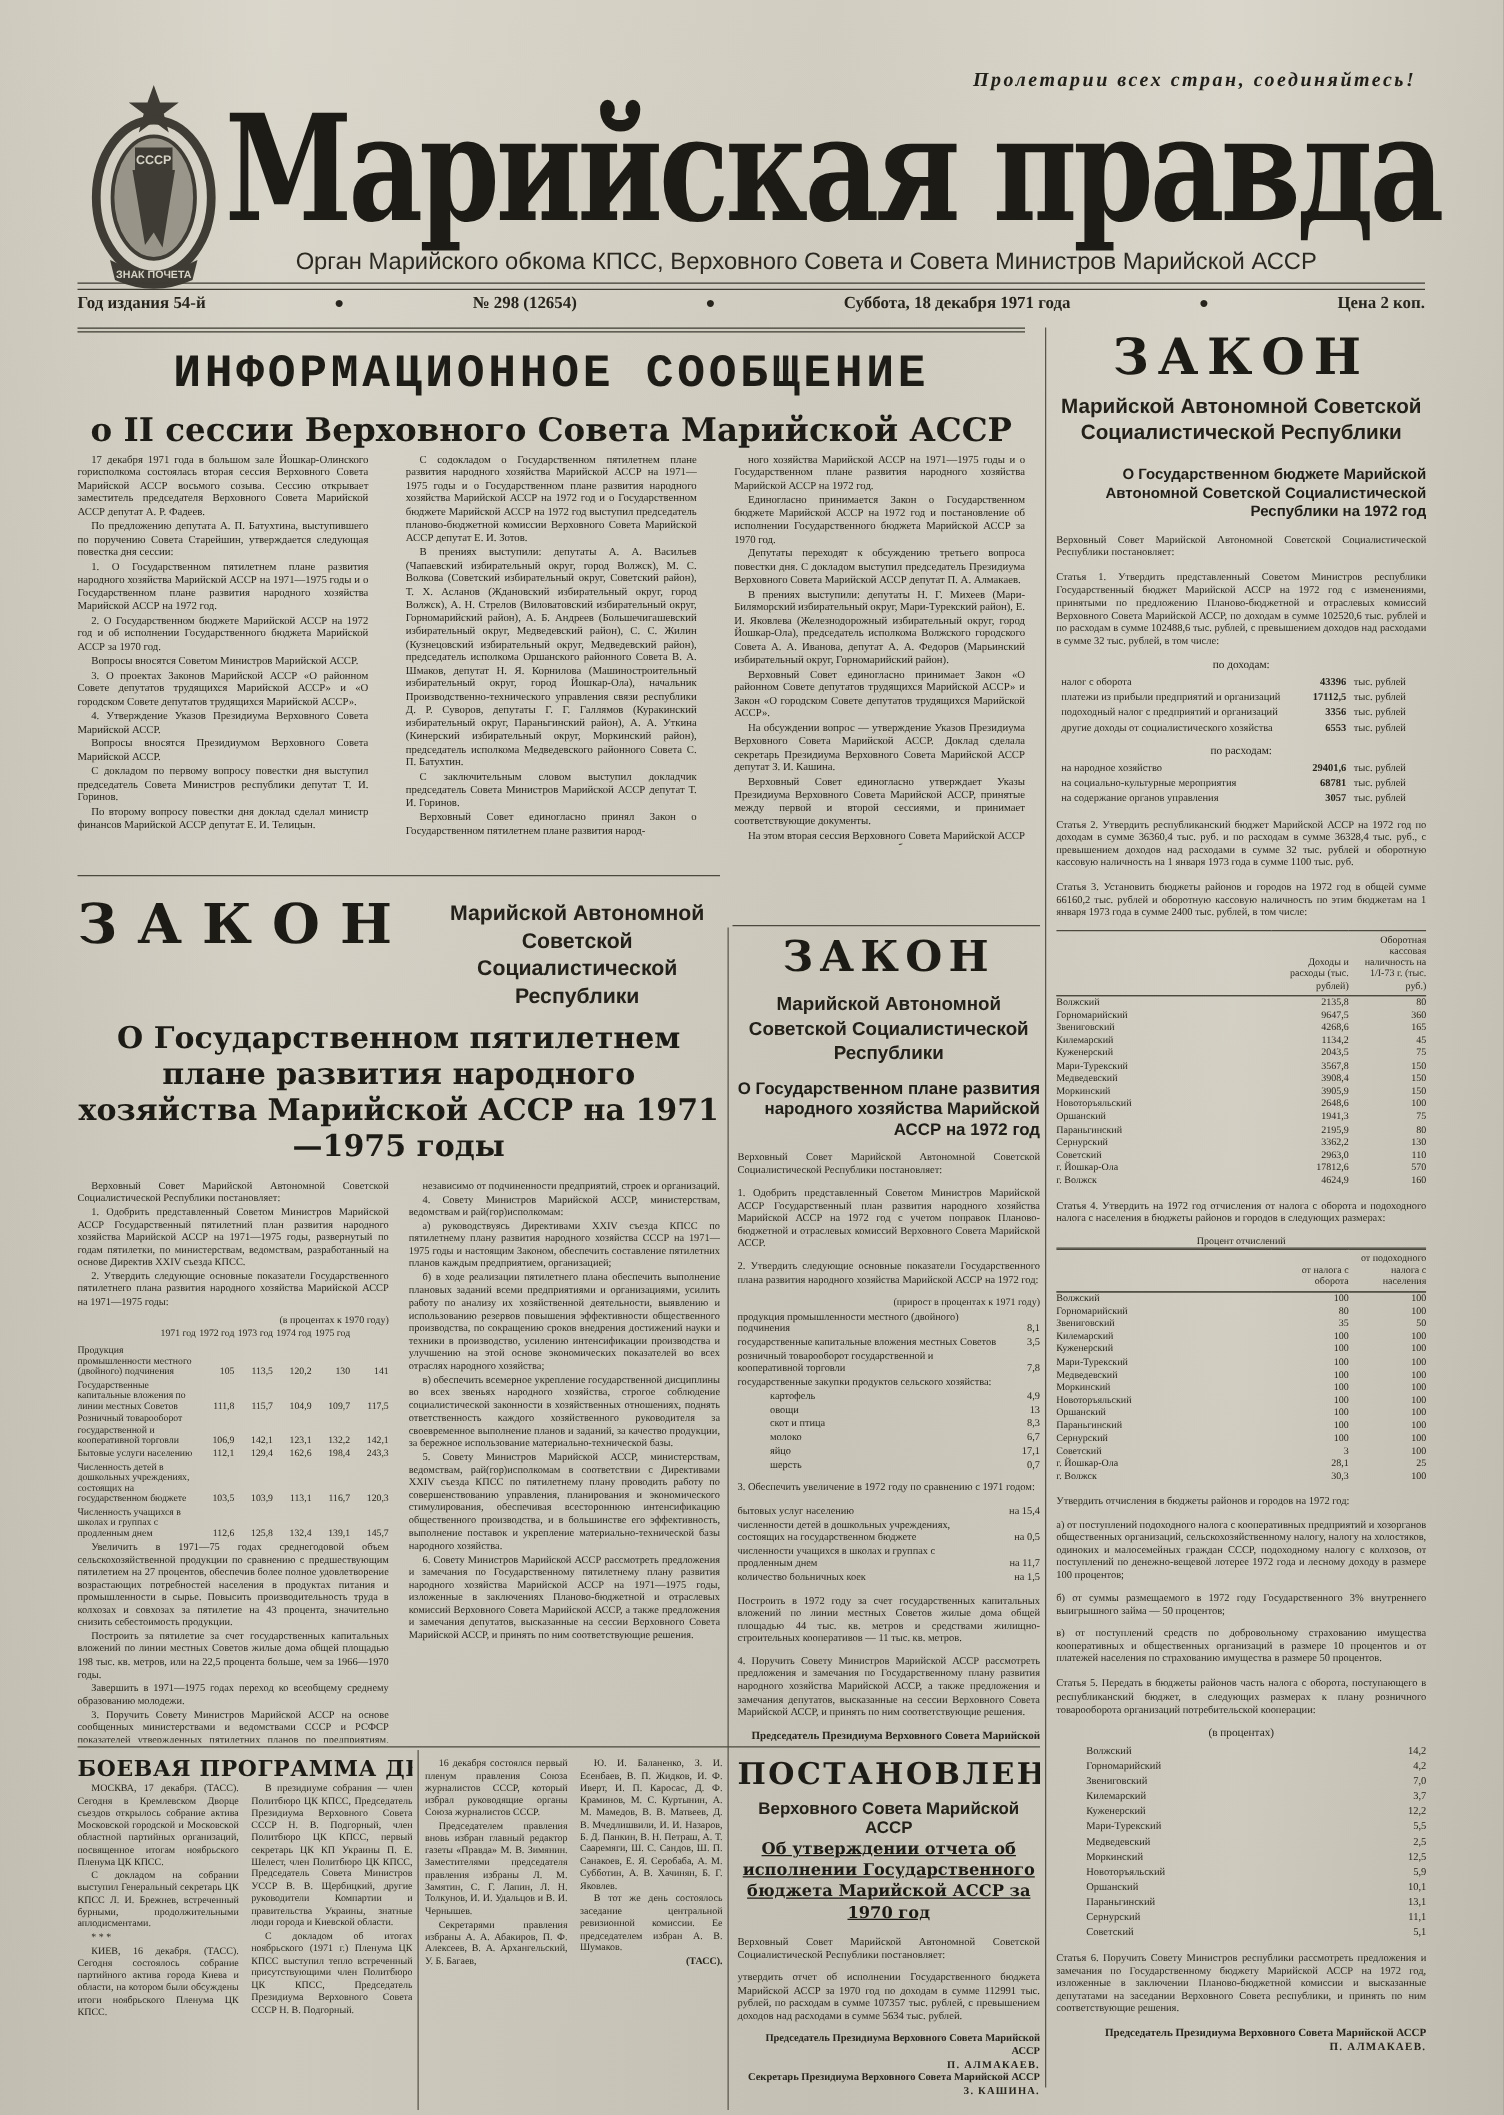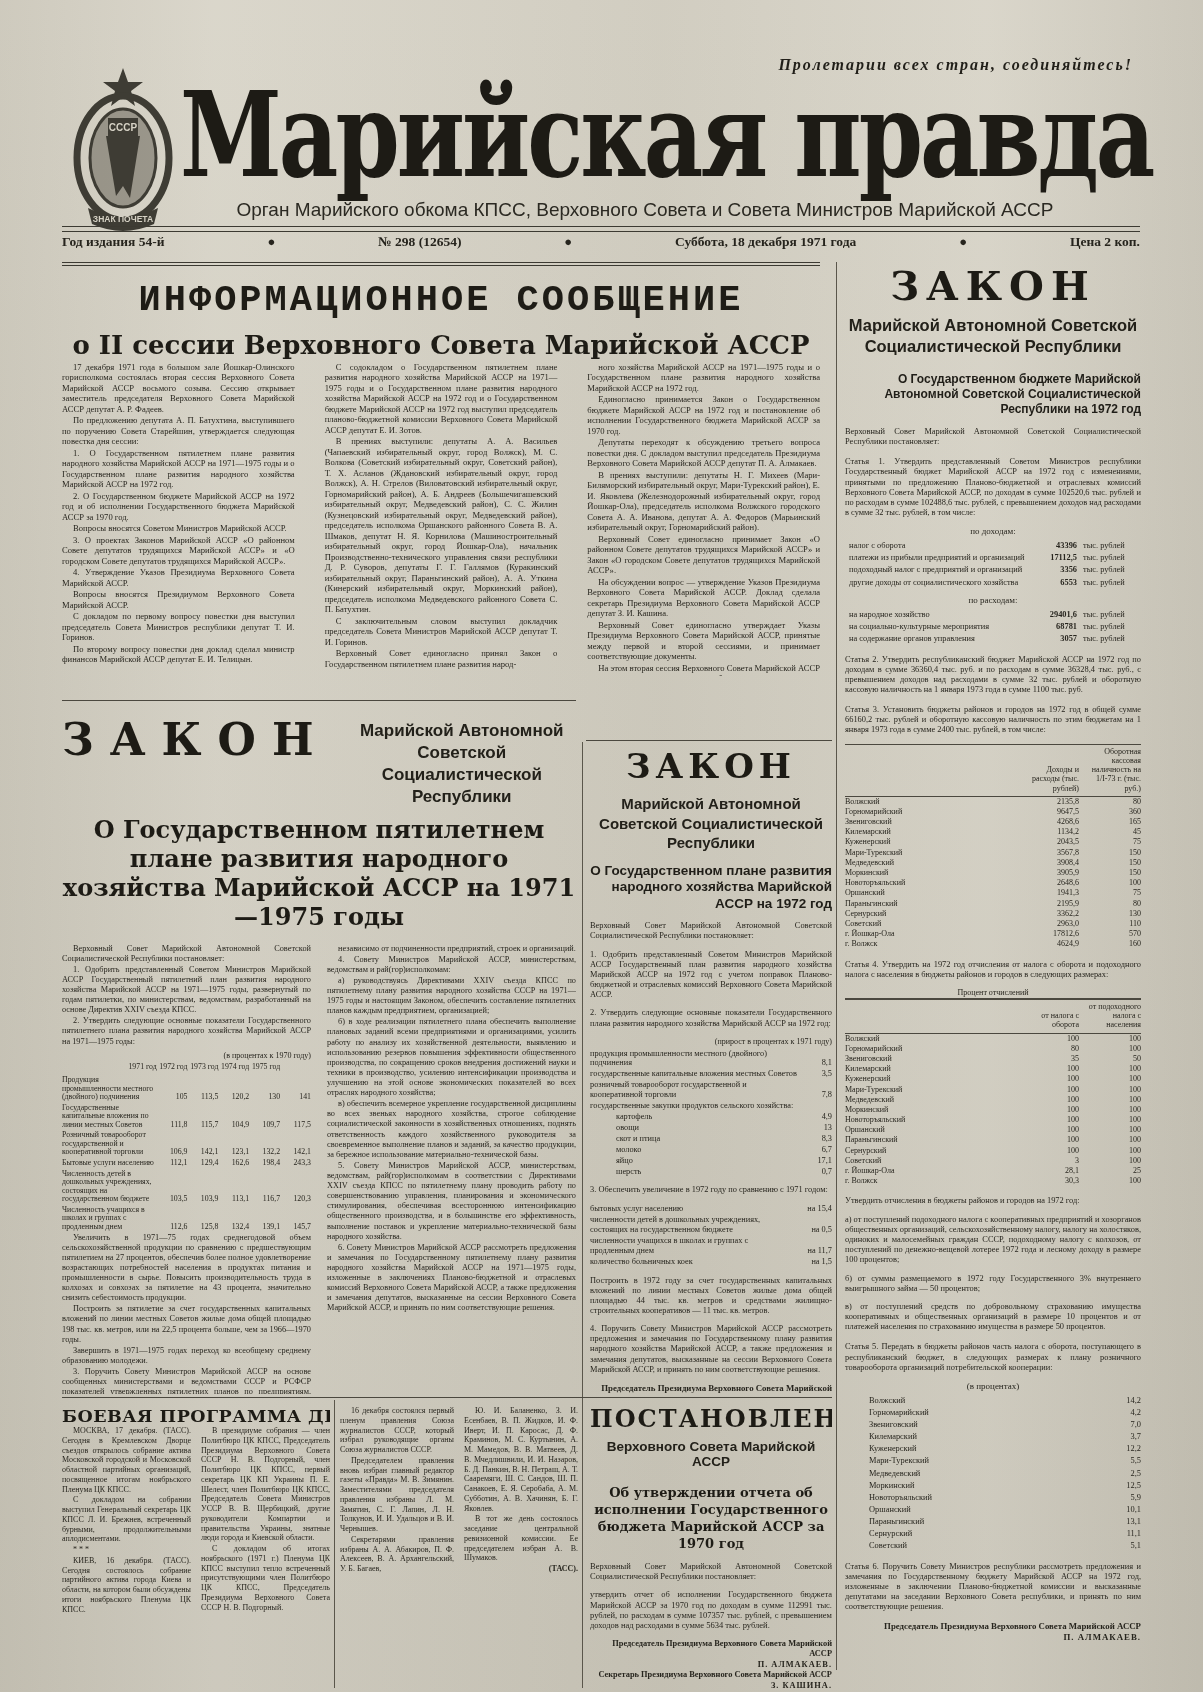--- a/index.html
+++ b/index.html
@@ -101,21 +101,21 @@
   .plenum{left:340px;top:1406px;width:238px;height:282px;overflow:hidden;}
   .plenum h1{margin:2px 0 0;text-align:center;font-family:"DejaVu Serif",serif;font-weight:bold;
     font-style:italic;font-size:19px;line-height:1.2;color:#1d1b15;}
   .plenum .cols2{height:212px;}
   .tass{text-align:right;font-weight:bold;}
 
   .resol{left:590px;top:1396px;width:242px;height:292px;overflow:hidden;}
   .resol .kicker{font-size:24px;letter-spacing:2px;margin-top:8px;}
   .resol .org{font-size:13.5px;margin-top:6px;}
   .resol .ltitle{font-family:"DejaVu Serif",serif;font-weight:bold;text-align:center;
-    font-size:13px;line-height:1.3;margin-top:16px;color:#1d1b15;}
+    font-size:13px;line-height:1.3;margin-top:3px;color:#1d1b15;text-decoration:underline;}
   .resol .body-s{margin-top:8px;font-size:8.5px;}
   .resol .sig{font-size:8.4px;}
 </style>
 </head>
 <body>
 
 <div class="page">
 
   <div class="abs badge">
     <svg width="110" height="168" viewBox="0 0 110 168">

